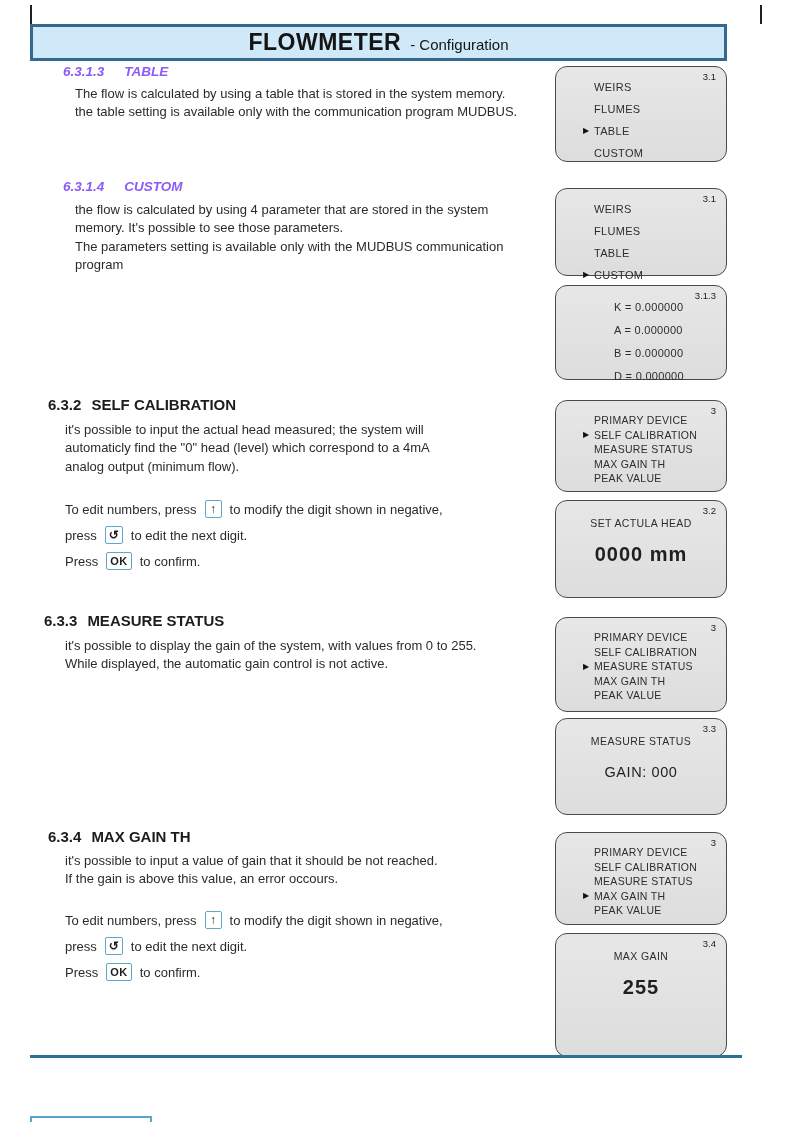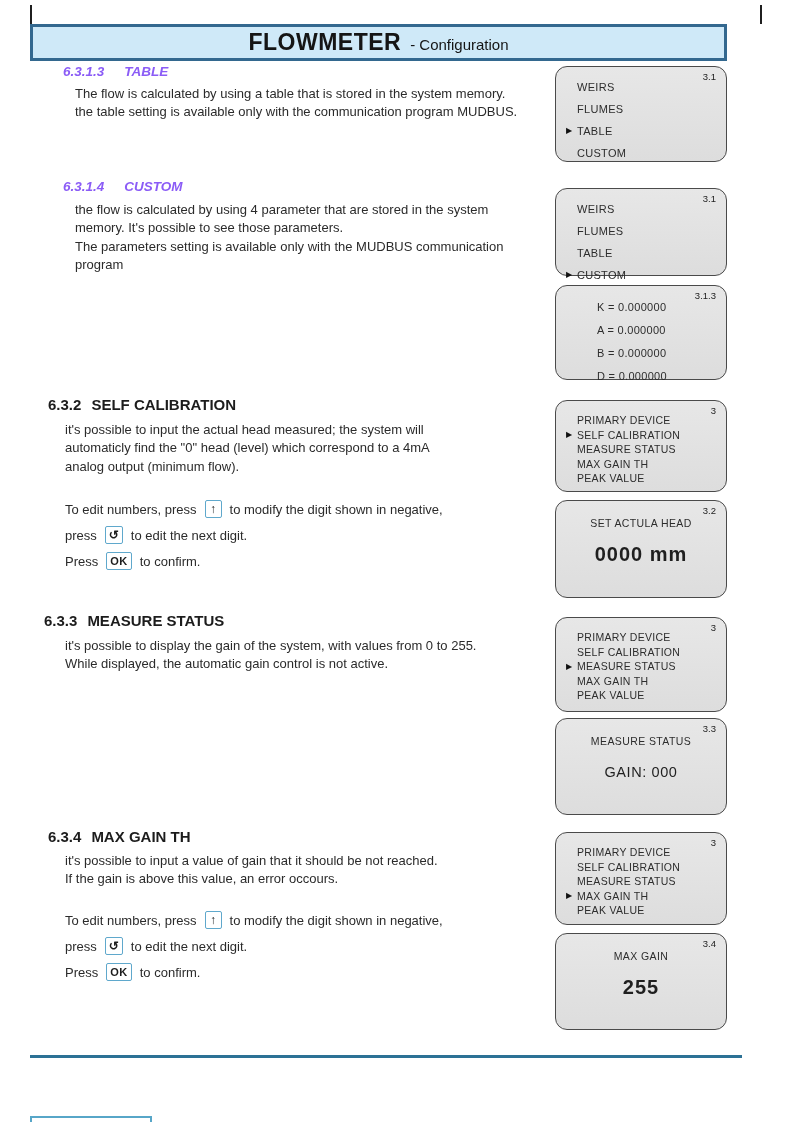--- a/index.html
+++ b/index.html
@@ -44,21 +44,21 @@
   .key.ok { font-size:11px; letter-spacing:0.5px; }
 
   
   .lcd {
     position:absolute; left:555px; width:172px;
     background:linear-gradient(180deg,#e7e7e7 0%,#dddddd 100%);
     border:1px solid #4a4a4a; border-radius:12px;
   }
   .lcd-badge { position:absolute; top:4px; right:10px; font-size:9.5px; color:#222222; }
   .lcd-menu { padding:8px 6px 0 10px; }
-  .lcd-item { display:flex; align-items:center; font-size:11px; color:#2d2d2d; letter-spacing:0.3px; }
+  .lcd-item { display:flex; align-items:center; font-size:11px; color:#2d2d2d; letter-spacing:0.3px;margin-left:17px; }
   .lcd-item .marker { width:11px; flex:none; font-size:8px; color:#111111; }
   .lcd-4 .lcd-item { height:21px; margin-top:1px; }
   .lcd-kabd .lcd-menu { padding-top:9px; }
   .lcd-kabd .lcd-item { height:23px; }
   .lcd-5 .lcd-menu { padding-top:12px; }
   .lcd-5 .lcd-item { height:14.5px; font-size:10.5px; }
   .lcd-title { text-align:center; font-size:10.5px; color:#2d2d2d; letter-spacing:0.4px; margin-top:16px; }
   .lcd-value { text-align:center; font-size:20px; font-weight:bold; color:#1f1f1f; letter-spacing:1px; margin-top:14px; }
   .lcd-value.medium { font-size:14.5px; font-weight:normal; letter-spacing:0.6px; margin-top:17px; }
 
@@ -300,21 +300,21 @@
           <span class="marker">▶</span>
           <span>MAX GAIN TH</span>
         </div>
       <div class="lcd-item">
           <span class="marker"></span>
           <span>PEAK VALUE</span>
         </div>
     </div>
   </div>
 
-  <div class="lcd" style="top:933px; height:97px;">
+  <div class="lcd" style="top:933px; height:124px;">
     <span class="lcd-badge">3.4</span>
     <div class="lcd-title">MAX GAIN</div>
     <div class="lcd-value">255</div>
   </div>
 
   <div class="footer-rule"></div>
   <div class="page-badge">Page 20 of 24</div>
 
 </div>
 

